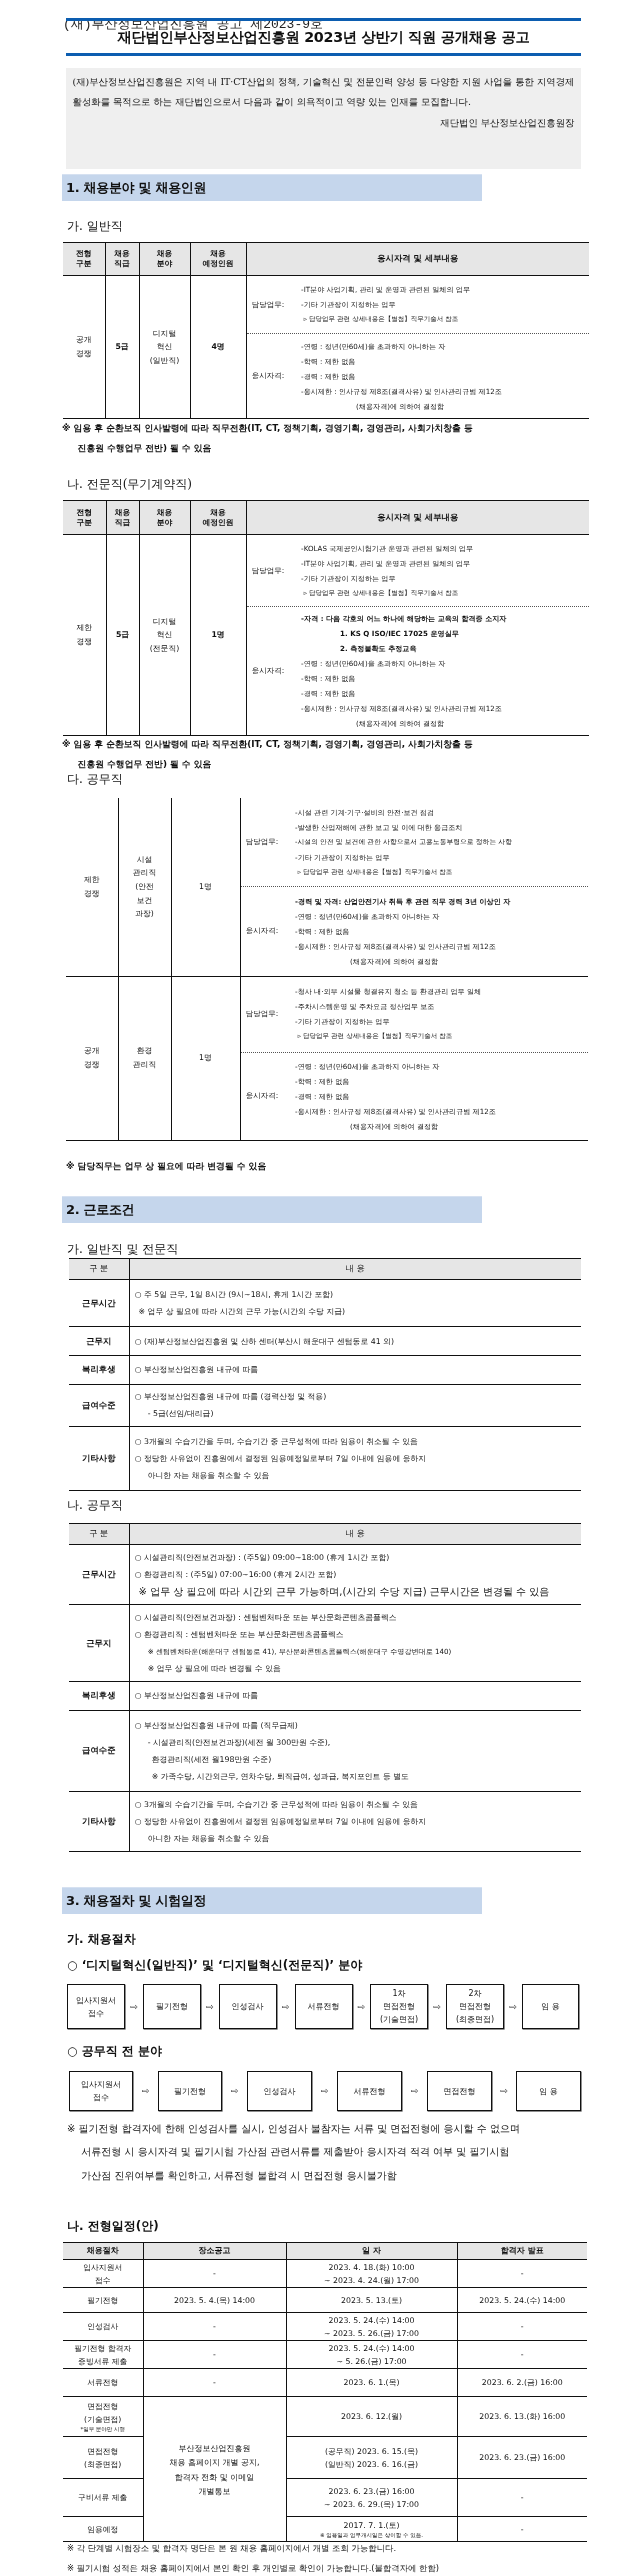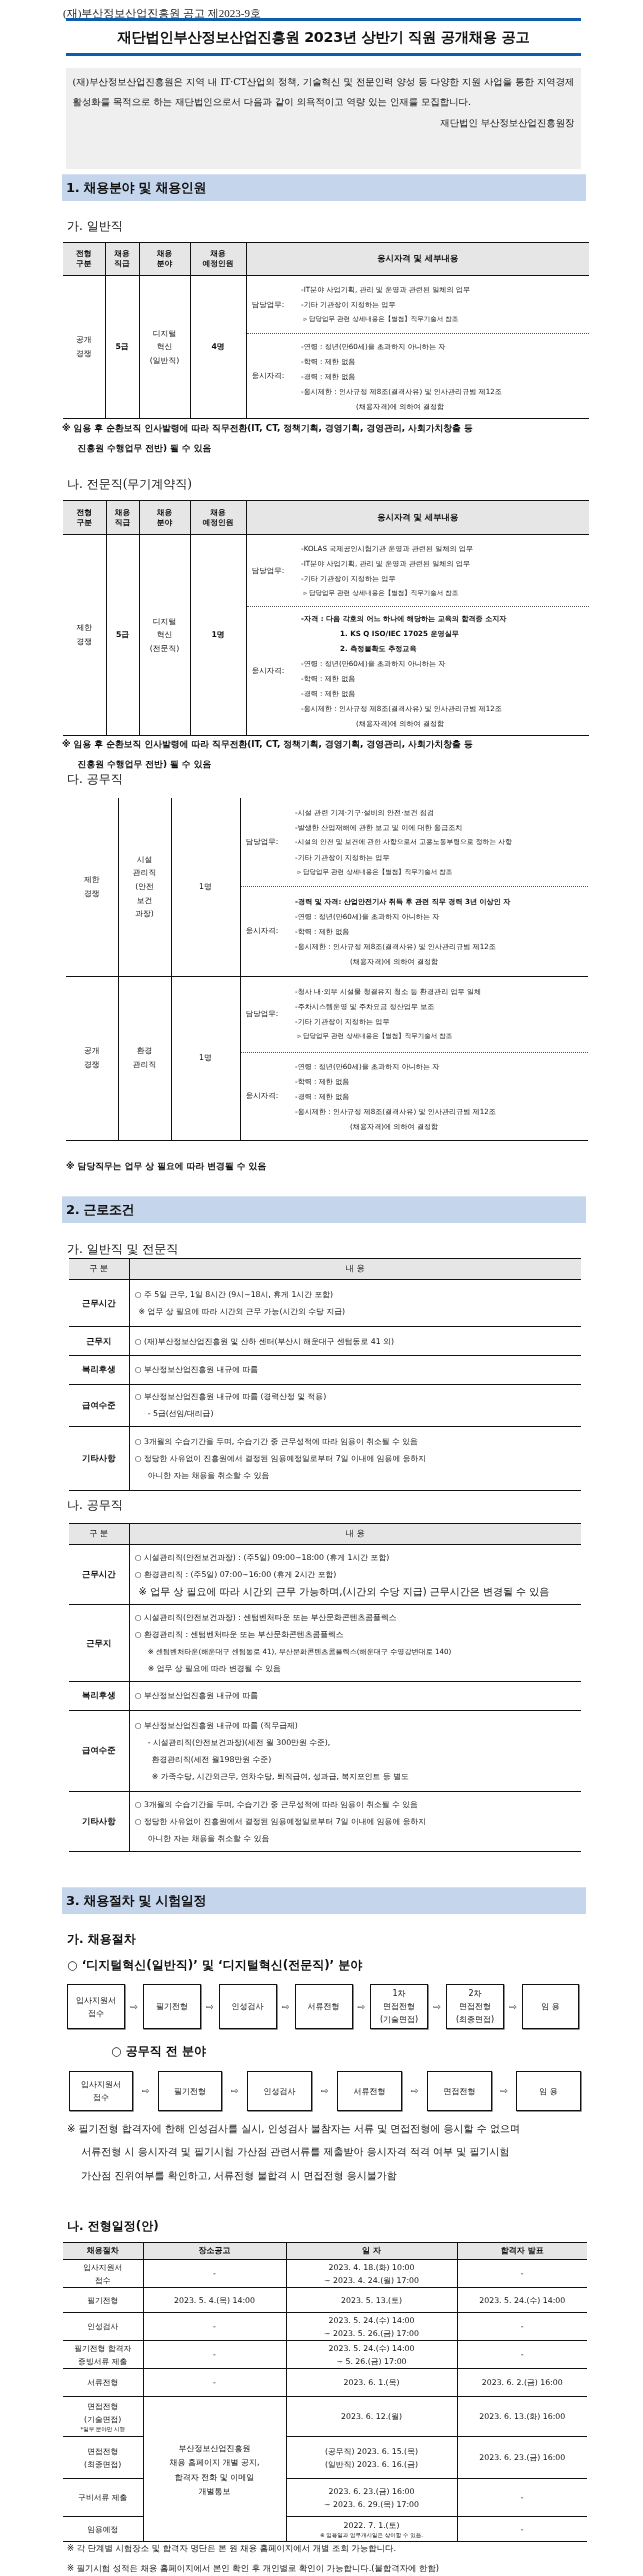--- a/index.html
+++ b/index.html
@@ -1,24 +1,24 @@
 <!DOCTYPE html>
 <html style="font-size:10.4px"><head>
 <meta charset="utf-8">
 <style>
   * { box-sizing: border-box; margin: 0; padding: 0; }
   html, body { width: 644px; background: #ffffff; }
   body { font-family: "DejaVu Sans", "Liberation Sans", sans-serif; color: #111; font-size: 6.5px; position: relative; height: 2576px; overflow: hidden; }
   .abs { position: absolute; }
-  .notice-no { left: 63px; top: 6px; font-size: 11px; color: #222; font-family: Liberation Serif, serif; }
+  .notice-no { left: 63px; top: 15px; font-size: 13px; color: #222; font-family: Liberation Mono, monospace; }
   .title-bar { left: 66px; top: 18px; width: 515px; height: 38px; border-top: 3.2px solid #0c5db0; border-bottom: 3.2px solid #0c5db0; display: flex; align-items: center; justify-content: center; }
   .title-bar span { font-size: 14.3px; font-weight: bold; letter-spacing: -0.3px; }
   .intro { left: 66px; top: 68px; width: 515px; height: 101px; background: #efefef; padding: 3.9px 6.5px; font-family: "DejaVu Serif", serif; font-size: 9.4px; line-height: 20px; text-align: justify; }
   .intro .right { text-align: right; line-height: 21px; }
-  .sec-head { left: 62px; width: 524px; height: 27px; background: #c5d6ec; border-top: 1.3px solid #d6e1f1; display: flex; align-items: center; padding-left: 3.9px; }
+  .sec-head { left: 62px; width: 420px; height: 27px; background: #c5d6ec; border-top: 1.3px solid #d6e1f1; display: flex; align-items: center; padding-left: 3.9px; }
   .sec-head span { font-size: 13px; font-weight: bold; letter-spacing: -0.3px; }
   .sub-head { left: 67px; font-family: "DejaVu Serif", serif; font-size: 12px; }
   .sub-head.bold { font-family: "DejaVu Sans", sans-serif; font-weight: bold; }
   table { border-collapse: collapse; position: absolute; table-layout: fixed; }
   td, th { font-size: 6.8px; vertical-align: middle; }
   th { background: #e6e6e6; font-weight: bold; text-align: center; border-top: 1.3px solid #111; border-bottom: 1px solid #111; line-height: 9.7px; font-size: 7.8px; }
   .tbl-a td, .tbl-a th { border-left: 0.6px solid #111; }
   .tbl-a td:first-child, .tbl-a th:first-child { border-left: none; }
   .tbl-a td.center { text-align: center; font-size: 7.8px; line-height: 13.6px; }
   .tbl-a td.bold { font-weight: bold; }
@@ -394,21 +394,21 @@
 면접전형
 (기술면접)</div>
   <div class="arrow" style="width:18px;">⇨</div>
   <div class="box" style="width:58px;height:45px;white-space:pre-line;">2차
 면접전형
 (최종면접)</div>
   <div class="arrow" style="width:18px;">⇨</div>
   <div class="box" style="width:57px;height:45px;">임 용</div>
 </div>
 
-<div class="abs sub-head bold" style="top:2043px;margin-left:44px;">○ 공무직 전 분야</div>
+<div class="abs sub-head bold" style="top:2043px;">○ 공무직 전 분야</div>
 
 <div class="abs flow" style="top:2071px; left:69px;">
   <div class="box" style="width:64px;height:40px;white-space:pre-line;">입사지원서
 접수</div>
   <div class="arrow" style="width:25px;">⇨</div>
   <div class="box" style="width:64px;height:40px;">필기전형</div>
   <div class="arrow" style="width:25px;">⇨</div>
   <div class="box" style="width:65px;height:40px;">인성검사</div>
   <div class="arrow" style="width:25px;">⇨</div>
   <div class="box" style="width:65px;height:40px;">서류전형</div>
@@ -497,21 +497,21 @@
   </tr>
   <tr style="height:38px;">
     <td>구비서류 제출</td>
     <td style="white-space:pre-line;">2023. 6. 23.(금) 16:00
 ~ 2023. 6. 29.(목) 17:00</td>
     <td>-</td>
   </tr>
   <tr style="height:25px;">
     <td>임용예정</td>
     <td>
-      <div>2022. 7. 1.(토)</div>
+      <div>2017. 7. 1.(토)</div>
       <div class="smallnote">※ 임용일과 업무개시일은 상이할 수 있음.</div>
     </td>
     <td>-</td>
   </tr>
 </tbody>
   </table>
 
 <div class="abs final-notes" style="top:2539px;">
   <div>※ 각 단계별 시험장소 및 합격자 명단은 본 원 채용 홈페이지에서 개별 조회 가능합니다.</div>
   <div>※ 필기시험 성적은 채용 홈페이지에서 본인 확인 후 개인별로 확인이 가능합니다.(불합격자에 한함)</div>

